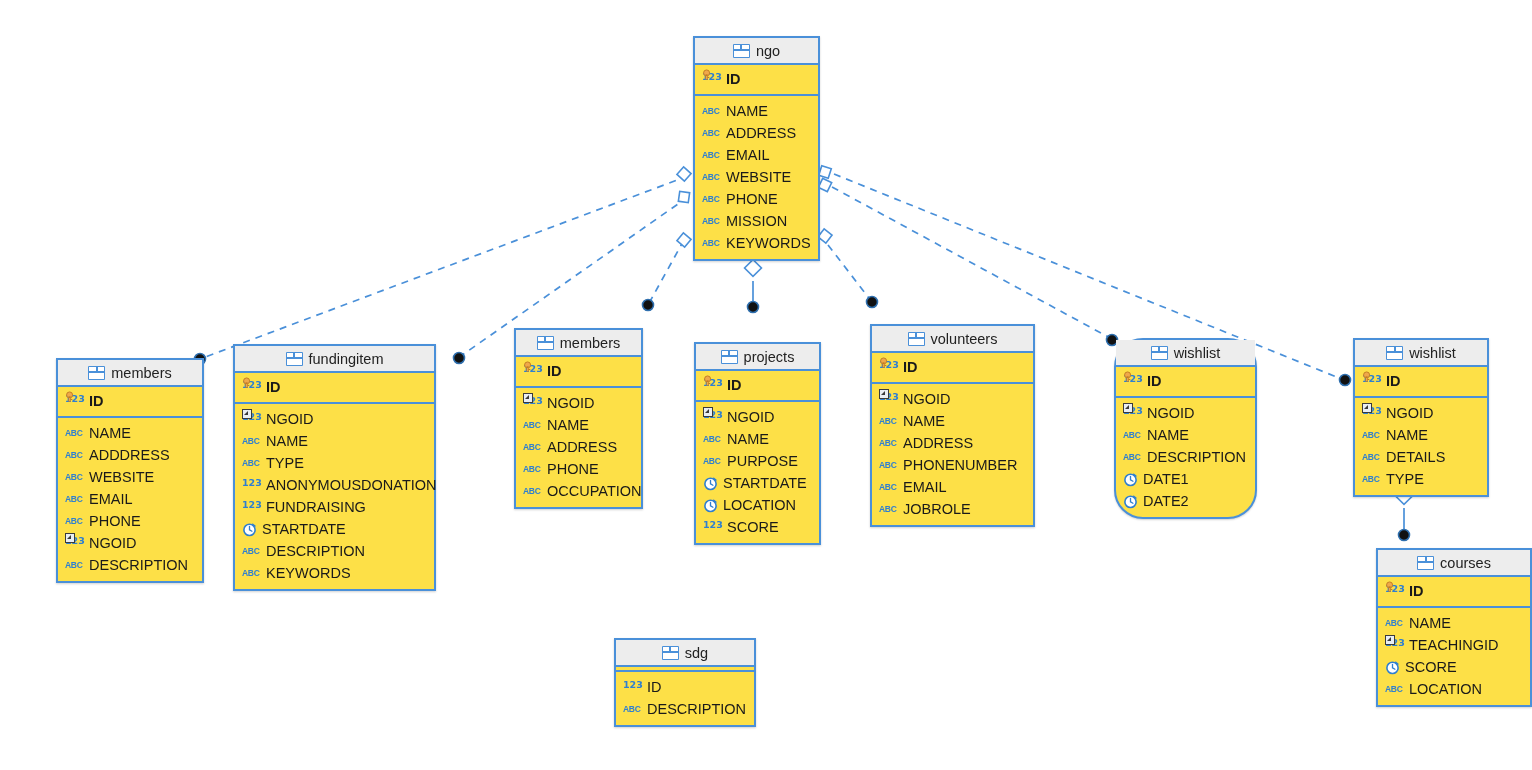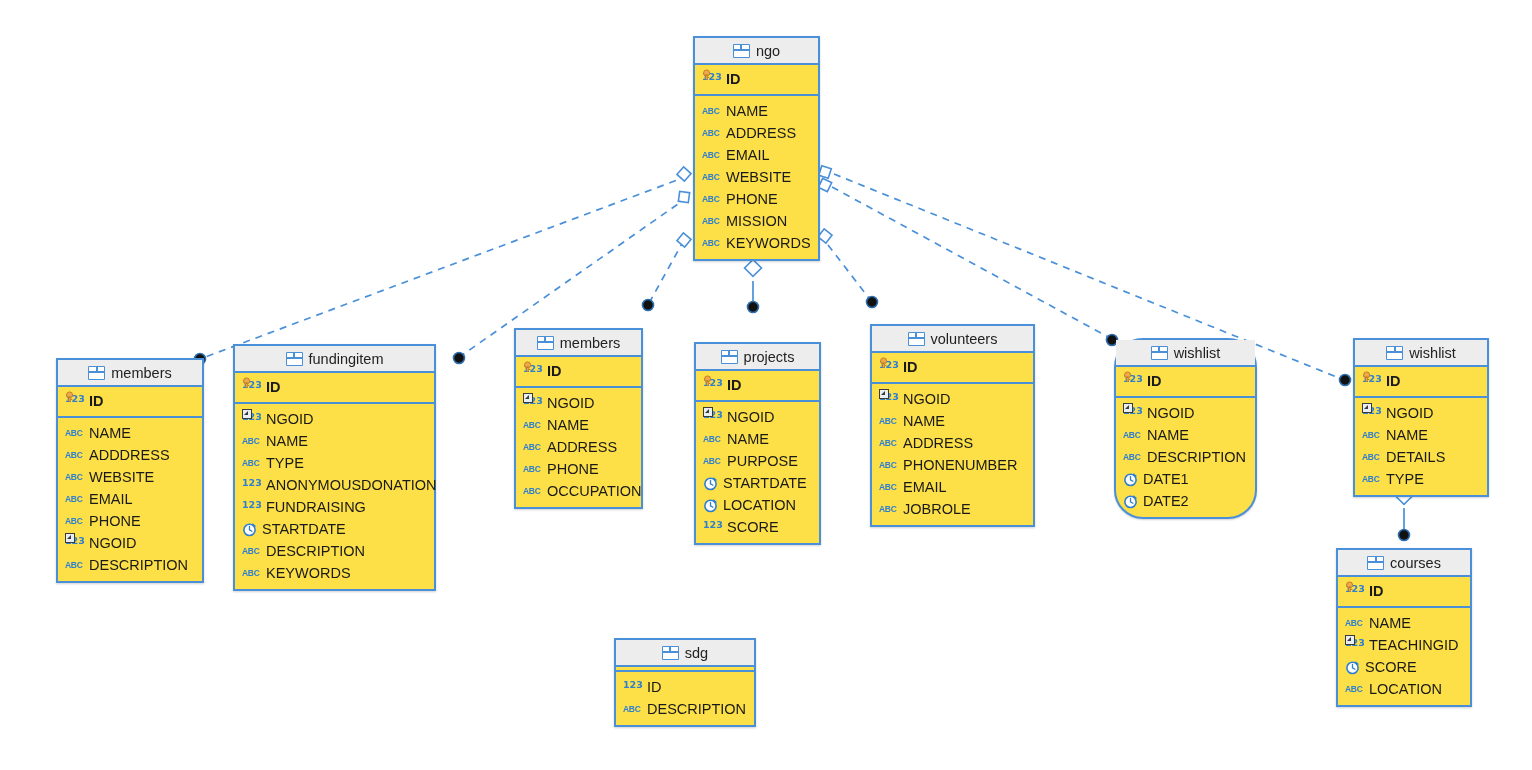--- a/index.html
+++ b/index.html
@@ -636,21 +636,21 @@
             <span>DETAILS</span>
           </div>
           <div class="col">
             <i class="ico ico-abc">
               <span>ABC</span>
             </i>
             <span>TYPE</span>
           </div>
         </div>
       </div>
-      <div class="entity" style="left: 1336px; top: 548px; width: 136px;">
+      <div class="entity" style="left: 1376px; top: 548px; width: 156px;">
         <div class="ent-header">
           <span class="ico-table">
             <i></i>
           </span>
           <span>courses</span>
         </div>
         <div class="pk-block">
           <div class="col pk">
             <i class="ico ico-num">
               <span>123</span>

